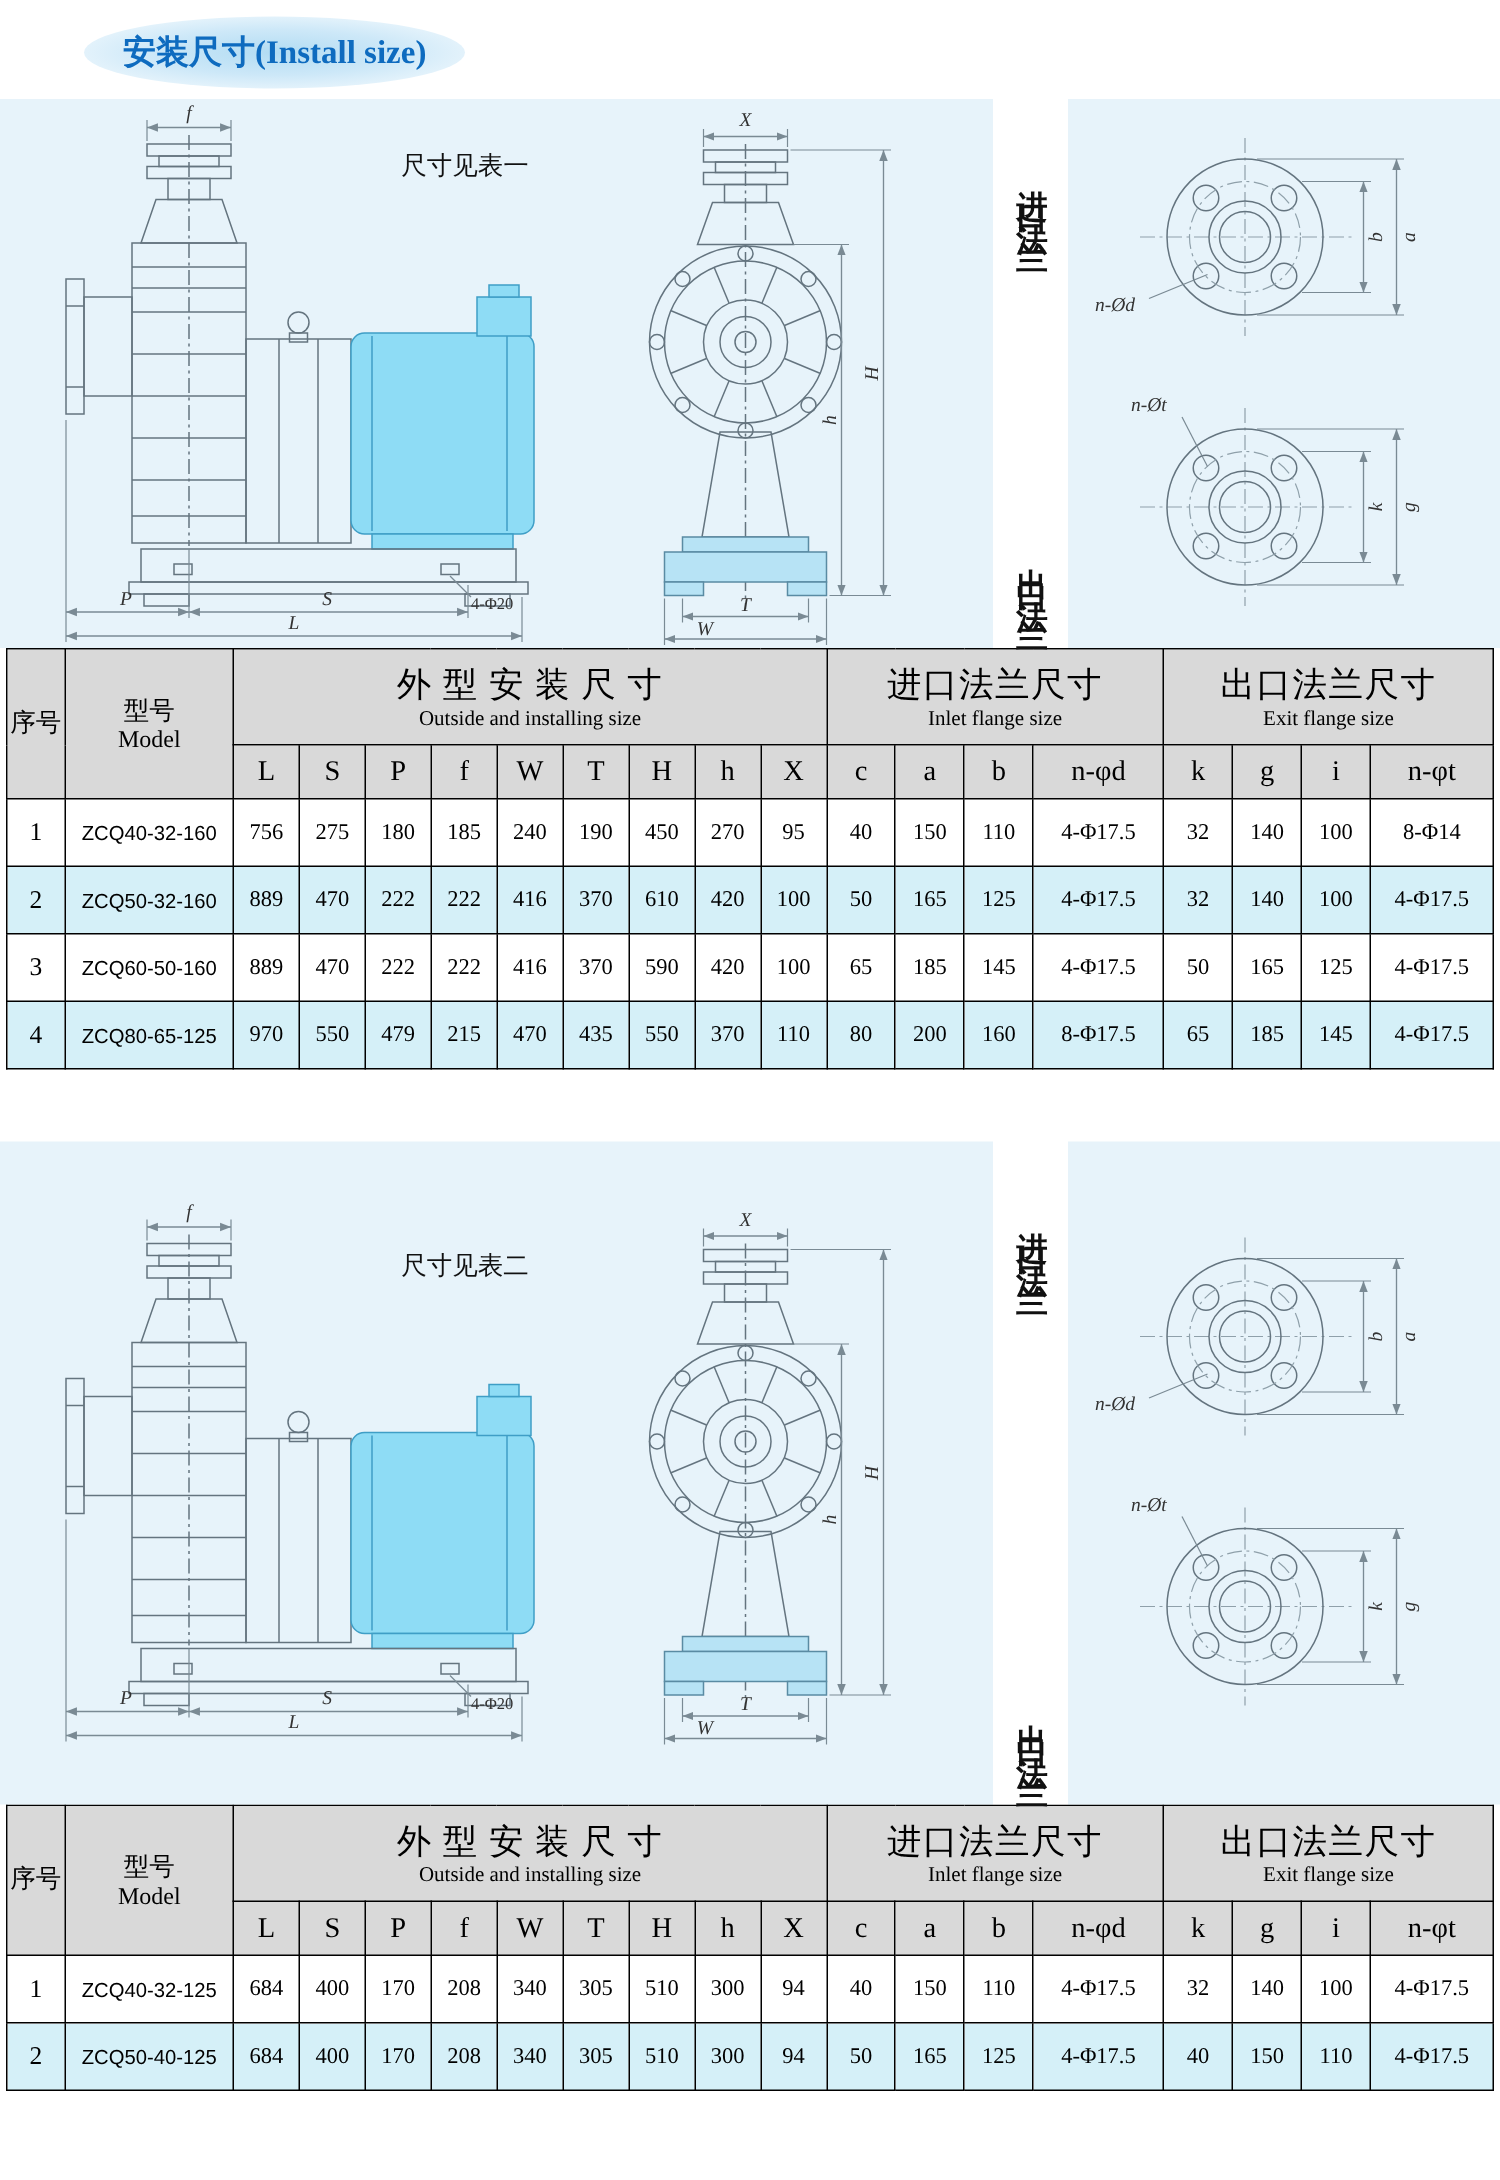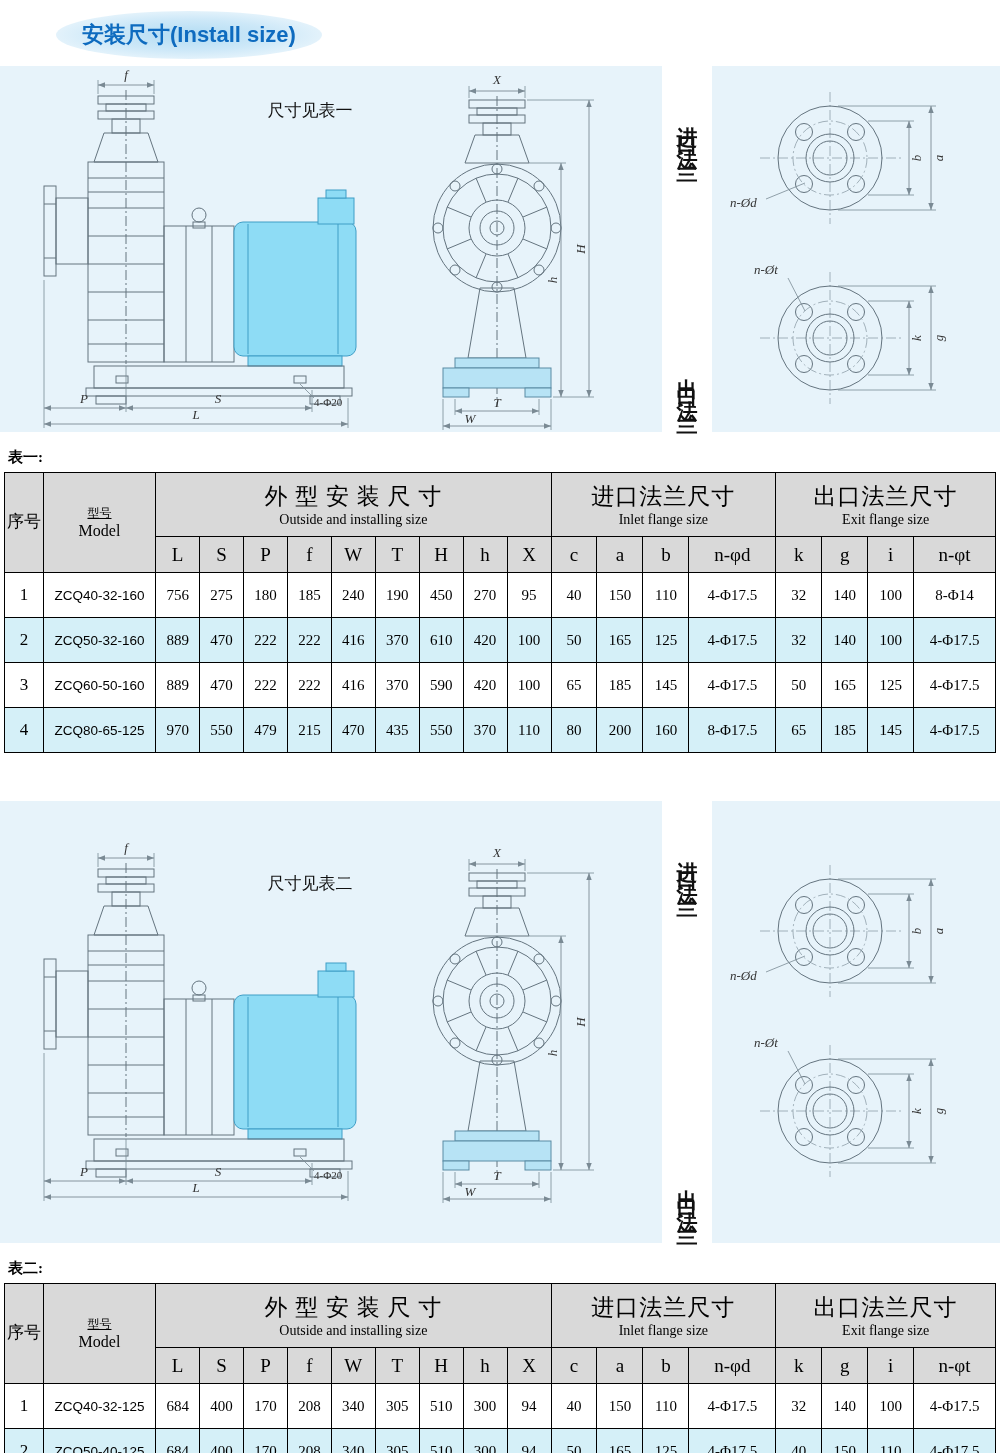--- a/index.html
+++ b/index.html
@@ -1,20 +1,20 @@
 <!DOCTYPE html>
 <html><head>
 <meta charset="utf-8">
 <style>
   *{box-sizing:border-box;}
   html,body{margin:0;padding:0;}
   body{width:1000px;background:#ffffff;font-family:"Liberation Sans",sans-serif;color:#000;}
 
   
-  .titles{display:flex;justify-content:flex-start;align-items:center;height:66px;padding:10px 84px 6px 56px;}
+  .titles{display:flex;justify-content:flex-start;align-items:center;height:66px;padding:10px 84px 6px 56px;font-family:Liberation Serif, serif;}
   .title-oval{display:flex;align-items:center;justify-content:center;min-width:252px;height:48px;border-radius:50%;
     background:radial-gradient(ellipse at center,#b2dcf3 0%,#cde8f8 45%,#e9f5fc 78%,#ffffff 100%);
     color:#0e6bbf;font-weight:bold;font-size:22px;white-space:nowrap;padding:0 26px;}
 
   
   .drawing-section{display:flex;height:366px;}
   .drawing-section.tall{height:442px;margin-top:48px;}
   .draw-left{width:662px;background:#e7f3fa;}
   .label-strip{width:50px;background:#ffffff;display:flex;flex-direction:column;justify-content:space-between;
     align-items:center;padding:44px 0 26px 0;}
@@ -35,21 +35,21 @@
   .note-text{font-size:17px;fill:#111;font-family:"Liberation Sans",sans-serif;stroke:none;}
 
   
   .table-caption{font-family:"Liberation Serif",serif;font-weight:bold;font-size:15px;margin:16px 0 5px 8px;}
   table{border-collapse:collapse;table-layout:fixed;width:992px;margin:0 auto;}
   th,td{border:1px solid #000;text-align:center;vertical-align:middle;padding:0;overflow:hidden;}
   thead th{background:#d9d9d9;font-weight:normal;}
   .group-row th{height:64px;}
   .letter-row th{height:36px;font-family:"Liberation Serif",serif;font-size:19px;}
   .no-cell{font-size:17px;word-break:break-all;line-height:1.55;font-family:"Liberation Serif",serif;}
-  .model-zh{font-size:12px;text-decoration:underline;}
+  .model-zh{font-size:17px;}
   .model-en{font-size:16px;font-family:"Liberation Serif",serif;}
   .group-zh{font-size:23px;font-family:"Liberation Serif",serif;letter-spacing:1px;}
   .group-en{font-size:14px;font-family:"Liberation Serif",serif;}
   tbody td{height:45px;font-family:"Liberation Serif",serif;font-size:15px;}
   tbody td.no{font-size:17px;}
   tbody td.model{font-family:"Liberation Sans",sans-serif;font-size:13.5px;}
   tbody tr:nth-child(even){background:#d5f0f8;}
 </style>
 </head>
 <body>
@@ -250,21 +250,20 @@
         <text transform="translate(209,272) rotate(-90)" class="dlab mid">k</text>
         <line x1="126" y1="220" x2="224" y2="220" class="ext"></line>
         <line x1="126" y1="324" x2="224" y2="324" class="ext"></line>
         <line x1="219" y1="220" x2="219" y2="324" class="dim" marker-start="url(#ah)" marker-end="url(#ah)"></line>
         <text transform="translate(231,272) rotate(-90)" class="dlab mid">g</text>
       </g>
     </svg>
   </div>
 </section>
 
-  <div class="table-caption">表一:</div>
   <table id="table1">
       <colgroup>
         <col style="width: 38px;">
         <col style="width: 110px;">
         <col style="width: 43px;">
         <col style="width: 43px;">
         <col style="width: 43px;">
         <col style="width: 43px;">
         <col style="width: 43px;">
         <col style="width: 43px;">
@@ -596,21 +595,20 @@
         <text transform="translate(209,272) rotate(-90)" class="dlab mid">k</text>
         <line x1="126" y1="220" x2="224" y2="220" class="ext"></line>
         <line x1="126" y1="324" x2="224" y2="324" class="ext"></line>
         <line x1="219" y1="220" x2="219" y2="324" class="dim" marker-start="url(#ah)" marker-end="url(#ah)"></line>
         <text transform="translate(231,272) rotate(-90)" class="dlab mid">g</text>
       </g>
     </svg>
   </div>
 </section>
 
-  <div class="table-caption">表二:</div>
   <table id="table2">
       <colgroup>
         <col style="width: 38px;">
         <col style="width: 110px;">
         <col style="width: 43px;">
         <col style="width: 43px;">
         <col style="width: 43px;">
         <col style="width: 43px;">
         <col style="width: 43px;">
         <col style="width: 43px;">

